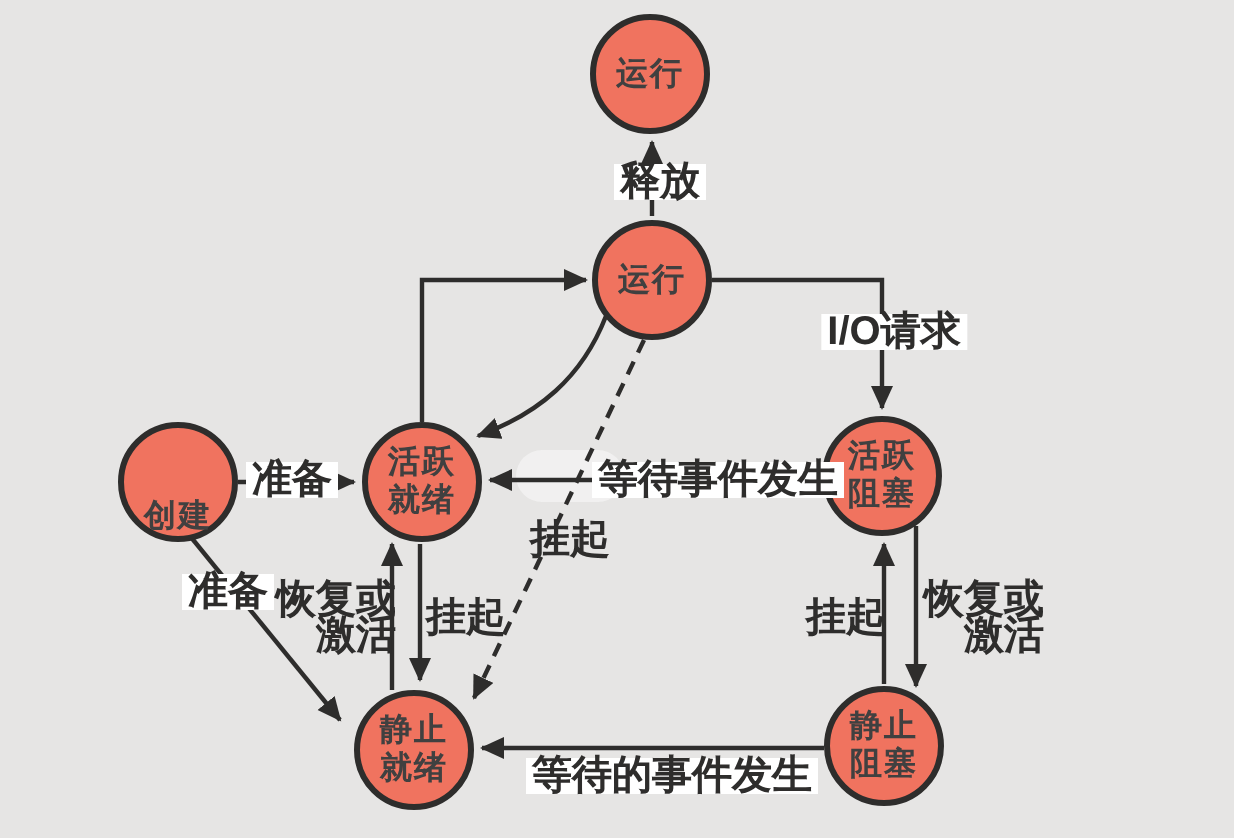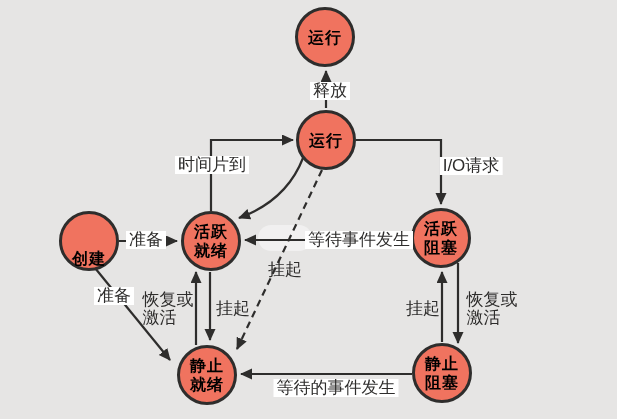--- a/index.html
+++ b/index.html
@@ -10,27 +10,27 @@
   }
   .stage svg{position:absolute;left:0;top:0;z-index:2;}
   .watermark{
     position:absolute;z-index:1;left:258px;top:225px;width:54px;height:26px;
     background:rgba(250,250,250,.55);border-radius:13px;
   }
   .node{
     position:absolute;z-index:3;width:60px;height:60px;box-sizing:border-box;
     background:#f0735f;border:3px solid #2e2d2c;border-radius:50%;
     display:flex;flex-direction:column;align-items:center;justify-content:center;
-    color:#000000;font-weight:bold;font-size:16px;line-height:19px;
+    color:#404040;font-weight:bold;font-size:16px;line-height:19px;
     text-align:center;letter-spacing:1px;
   }
   .edge-label{
     position:absolute;z-index:4;transform:translate(-50%,-50%);
-    color:#2e2d2c;font-weight:normal;font-size:17px;line-height:18px;
-    white-space:nowrap;text-align:left;
+    color:#2e2d2c;font-weight:bold;font-size:20px;line-height:18px;
+    white-space:nowrap;text-align:right;
   }
   .edge-label.boxed{background:#ffffff;padding:0 3px;}
 </style>
 </head>
 <body>
 
 <div class="stage">
 
   <div class="watermark"></div>
 
@@ -77,22 +77,21 @@
   <div class="node" style="left:177px;top:345px;">
     <span>静止</span>
     <span>就绪</span>
   </div>
   <div class="node" style="left:412px;top:343px;">
     <span>静止</span>
     <span>阻塞</span>
   </div>
 
   <div class="edge-label boxed" style="left:330px;top:91px;">释放</div>
-  <div class="edge-label boxed" style="left:212px;top:165px;">时间片到</div>
-  <div class="edge-label boxed" style="left:447px;top:166px;margin-left:24px;">I/O请求</div>
+  <div class="edge-label boxed" style="left:447px;top:166px;">I/O请求</div>
   <div class="edge-label boxed" style="left:146px;top:240px;">准备</div>
   <div class="edge-label boxed" style="left:114px;top:296px;">准备</div>
   <div class="edge-label boxed" style="left:359px;top:240px;">等待事件发生</div>
   <div class="edge-label boxed" style="left:336px;top:388px;">等待的事件发生</div>
   <div class="edge-label" style="left:285px;top:270px;">挂起</div>
   <div class="edge-label" style="left:233px;top:309px;">挂起</div>
   <div class="edge-label" style="left:423px;top:309px;">挂起</div>
   <div class="edge-label" style="left:168px;top:309px;">
     <span style="display:block">恢复或</span>
     <span style="display:block">激活</span>

